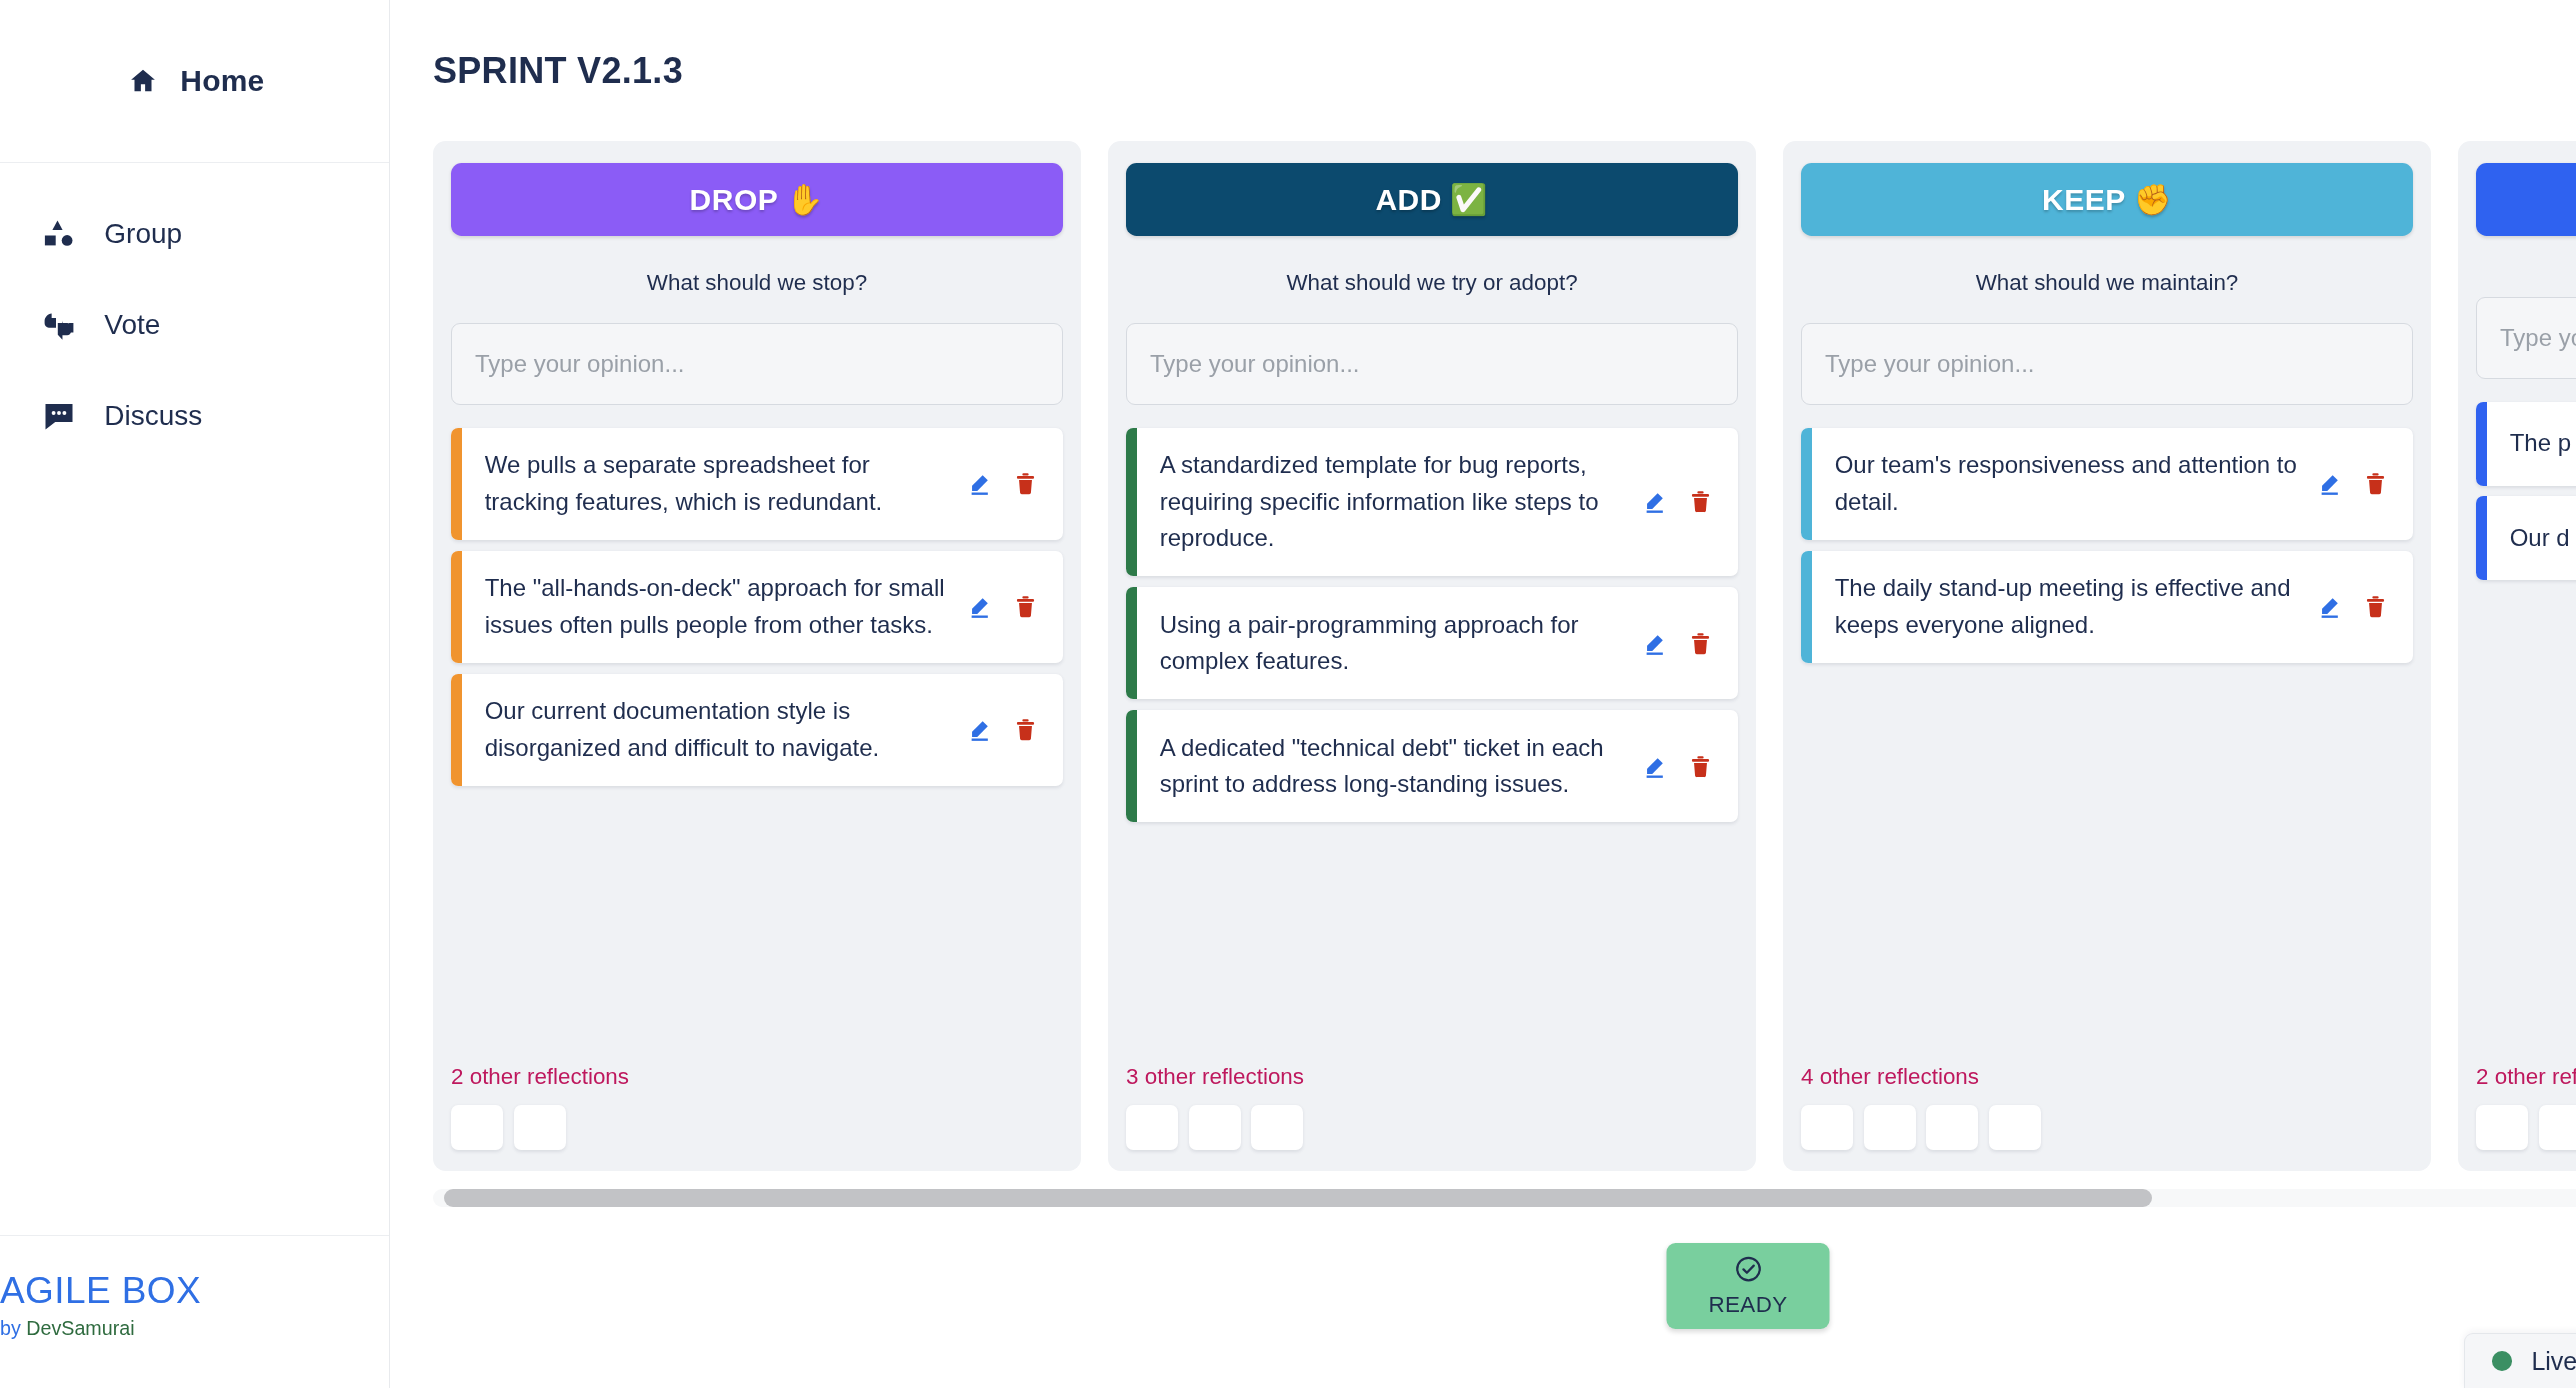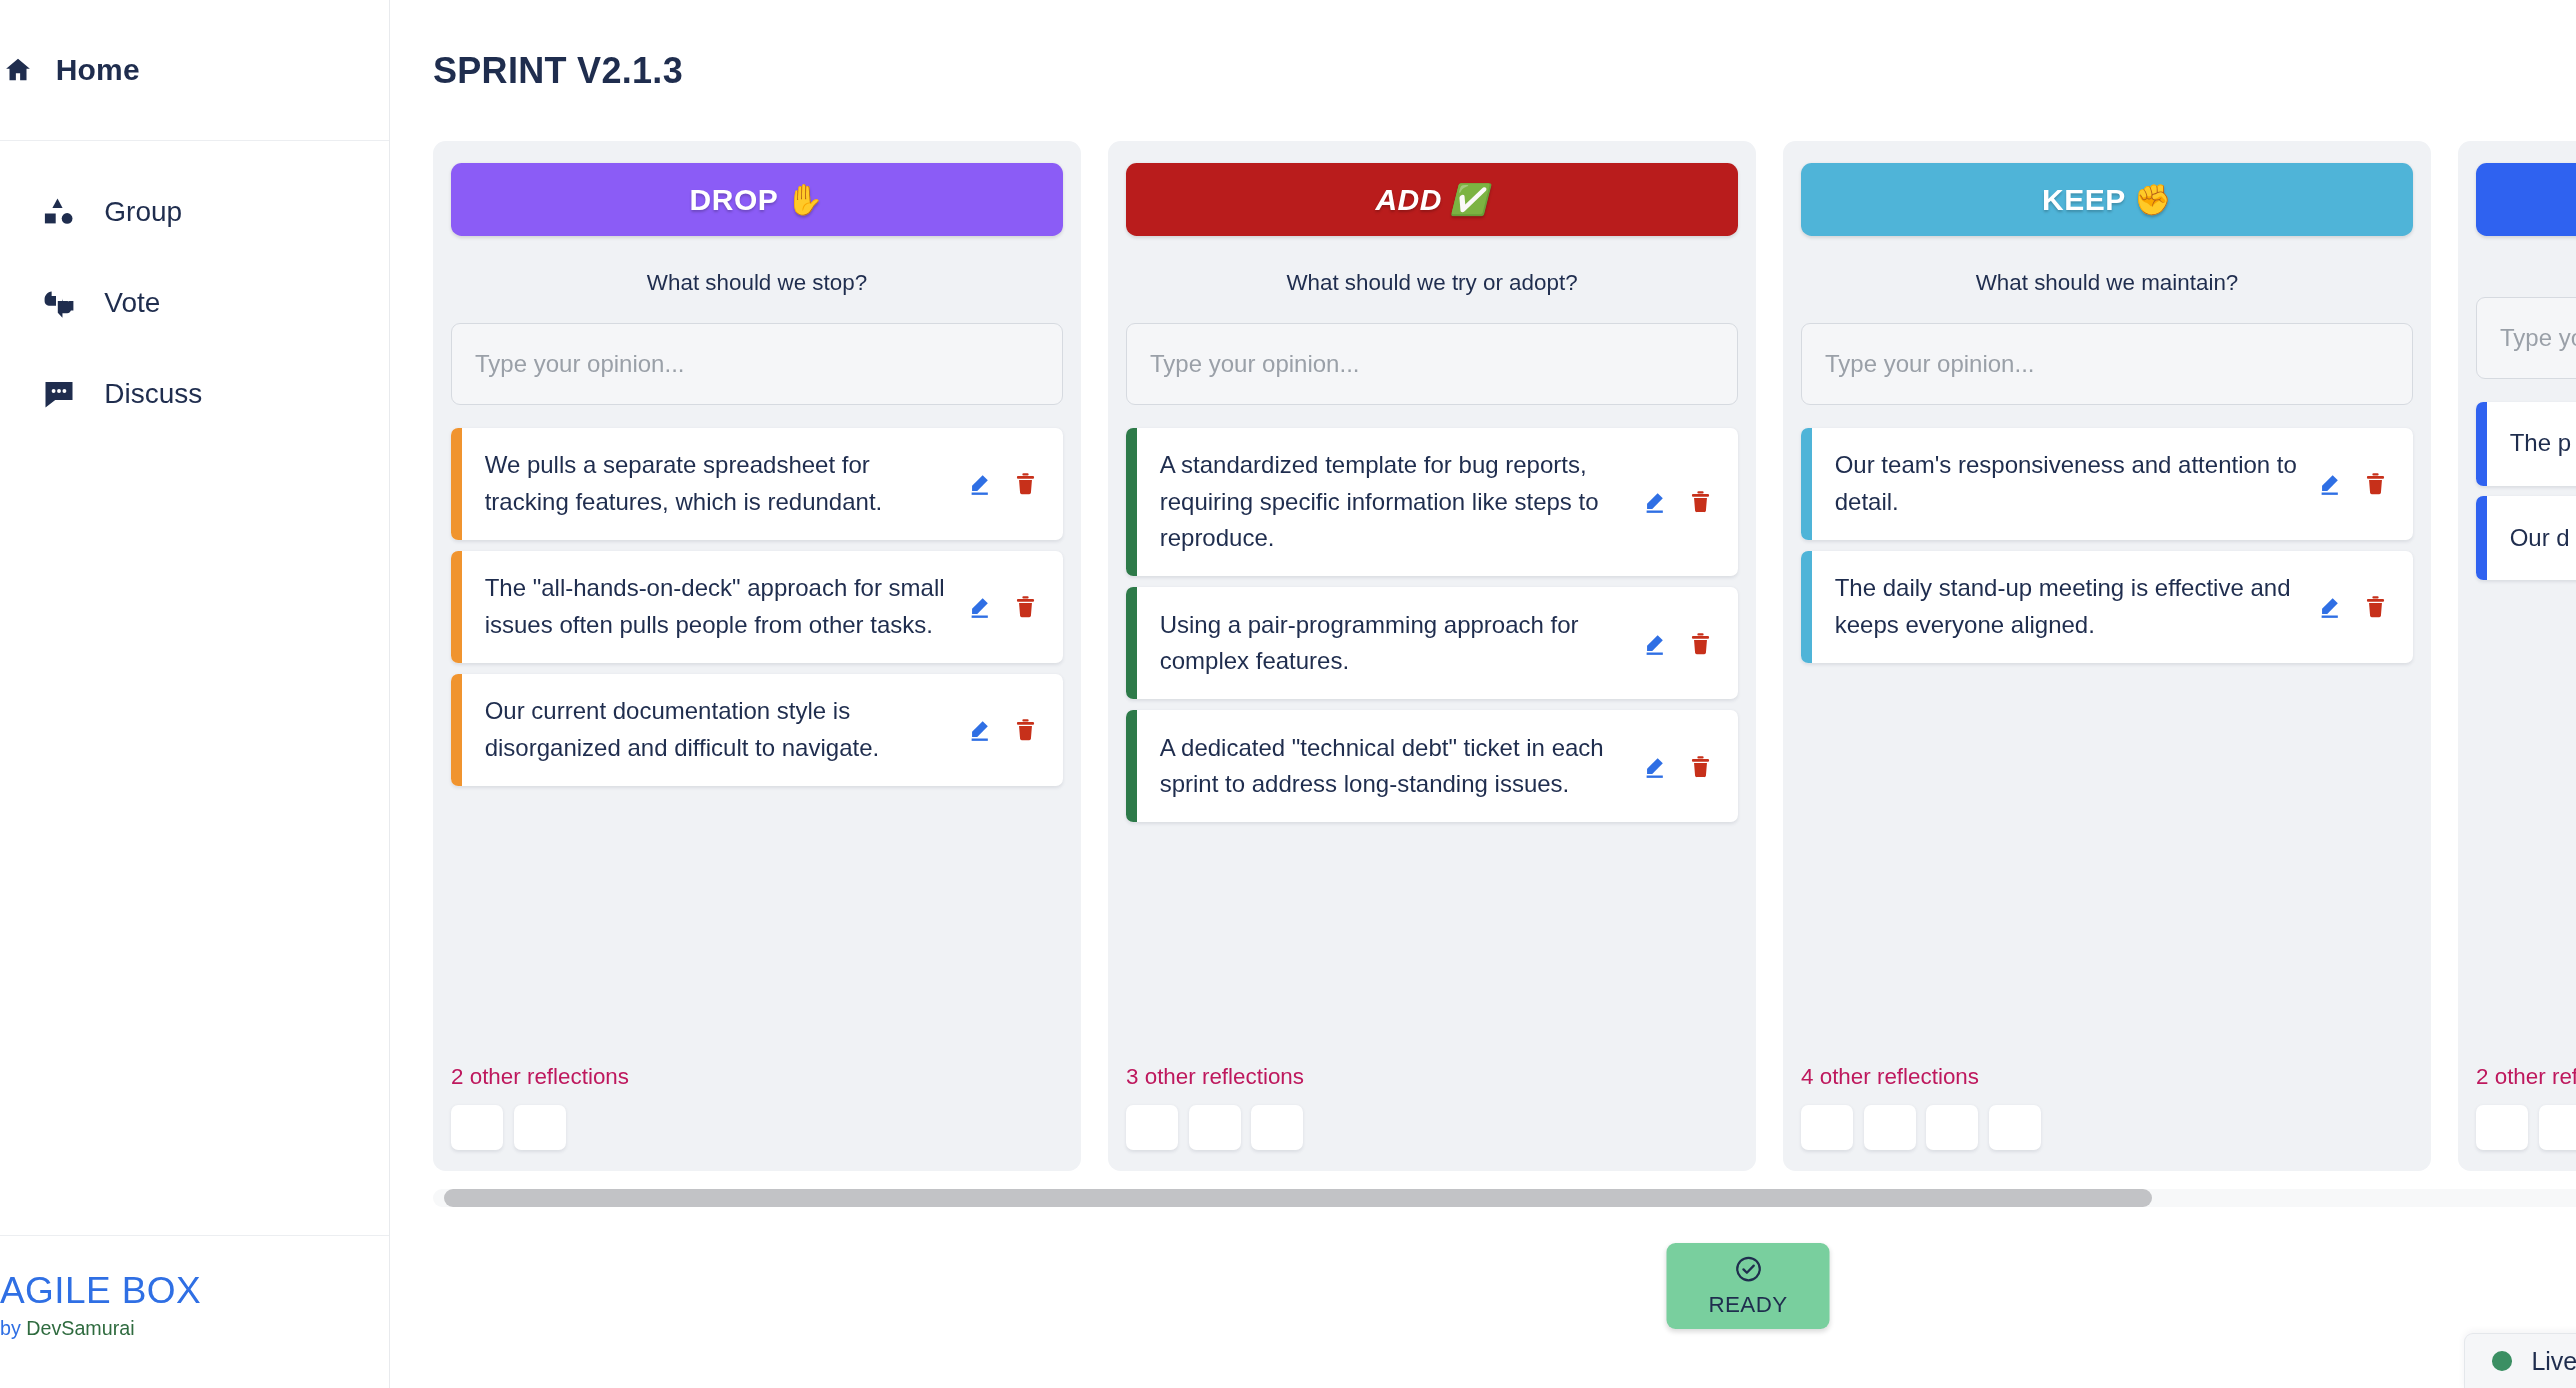--- a/index.html
+++ b/index.html
@@ -14,22 +14,22 @@
   
   .sidebar {
     width: 390px; height: 1388px;
     background: #ffffff;
     border-right: 1.8px solid #e8eaed;
     display: flex; flex-direction: column;
     flex: 0 0 390px;
     position: relative;
   }
   .home-row {
-    height: 141px;
-    display: flex; align-items: center; 
+    height: 163px;
+    display: flex; align-items: center; justify-content: center;
     gap: 19.7px;
     border-bottom: 1.8px solid #eceef1;
   }
   .home-icon { width: 30px; height: 30px; display:block; }
   .home-label { font-size: 30px; font-weight: 700; color: #1f2d4e; letter-spacing: 0.2px; }
 
   .nav { padding: 32px 14.3px 0 14.3px; }
   .nav-item {
     height: 77px;
     display: flex; align-items: center;
@@ -283,21 +283,21 @@
           </div>
           <div class="other-wrap">
             <div class="other-label">2 other reflections</div>
             <div class="ghosts">
               <div class="ghost"></div>
               <div class="ghost"></div>
             </div>
           </div>
         </section>
         <section class="column">
-          <div class="col-header" style="background: #b91c1c; font-style: italic;">ADD ✅</div>
+          <div class="col-header" style="background: #0c4a6e;">ADD ✅</div>
           <div class="col-question">What should we try or adopt?</div>
           <div class="opinion-input">Type your opinion...</div>
           <div class="cards">
             <div class="card">
               <div class="card-stripe" style="background:#2d7a49"></div>
               <div class="card-body">
                 <div class="card-text">A standardized template for bug reports, requiring specific information like steps to reproduce.</div>
                 <div class="card-actions">
                   <span class="ico-edit"><svg viewBox="0 0 24 24" width="27" height="27" fill="none">
                       <path d="M14.8 4.6l4.6 4.6L10 18.6H5.4v-4.6L14.8 4.6z" fill="#2f6fe4"></path>

